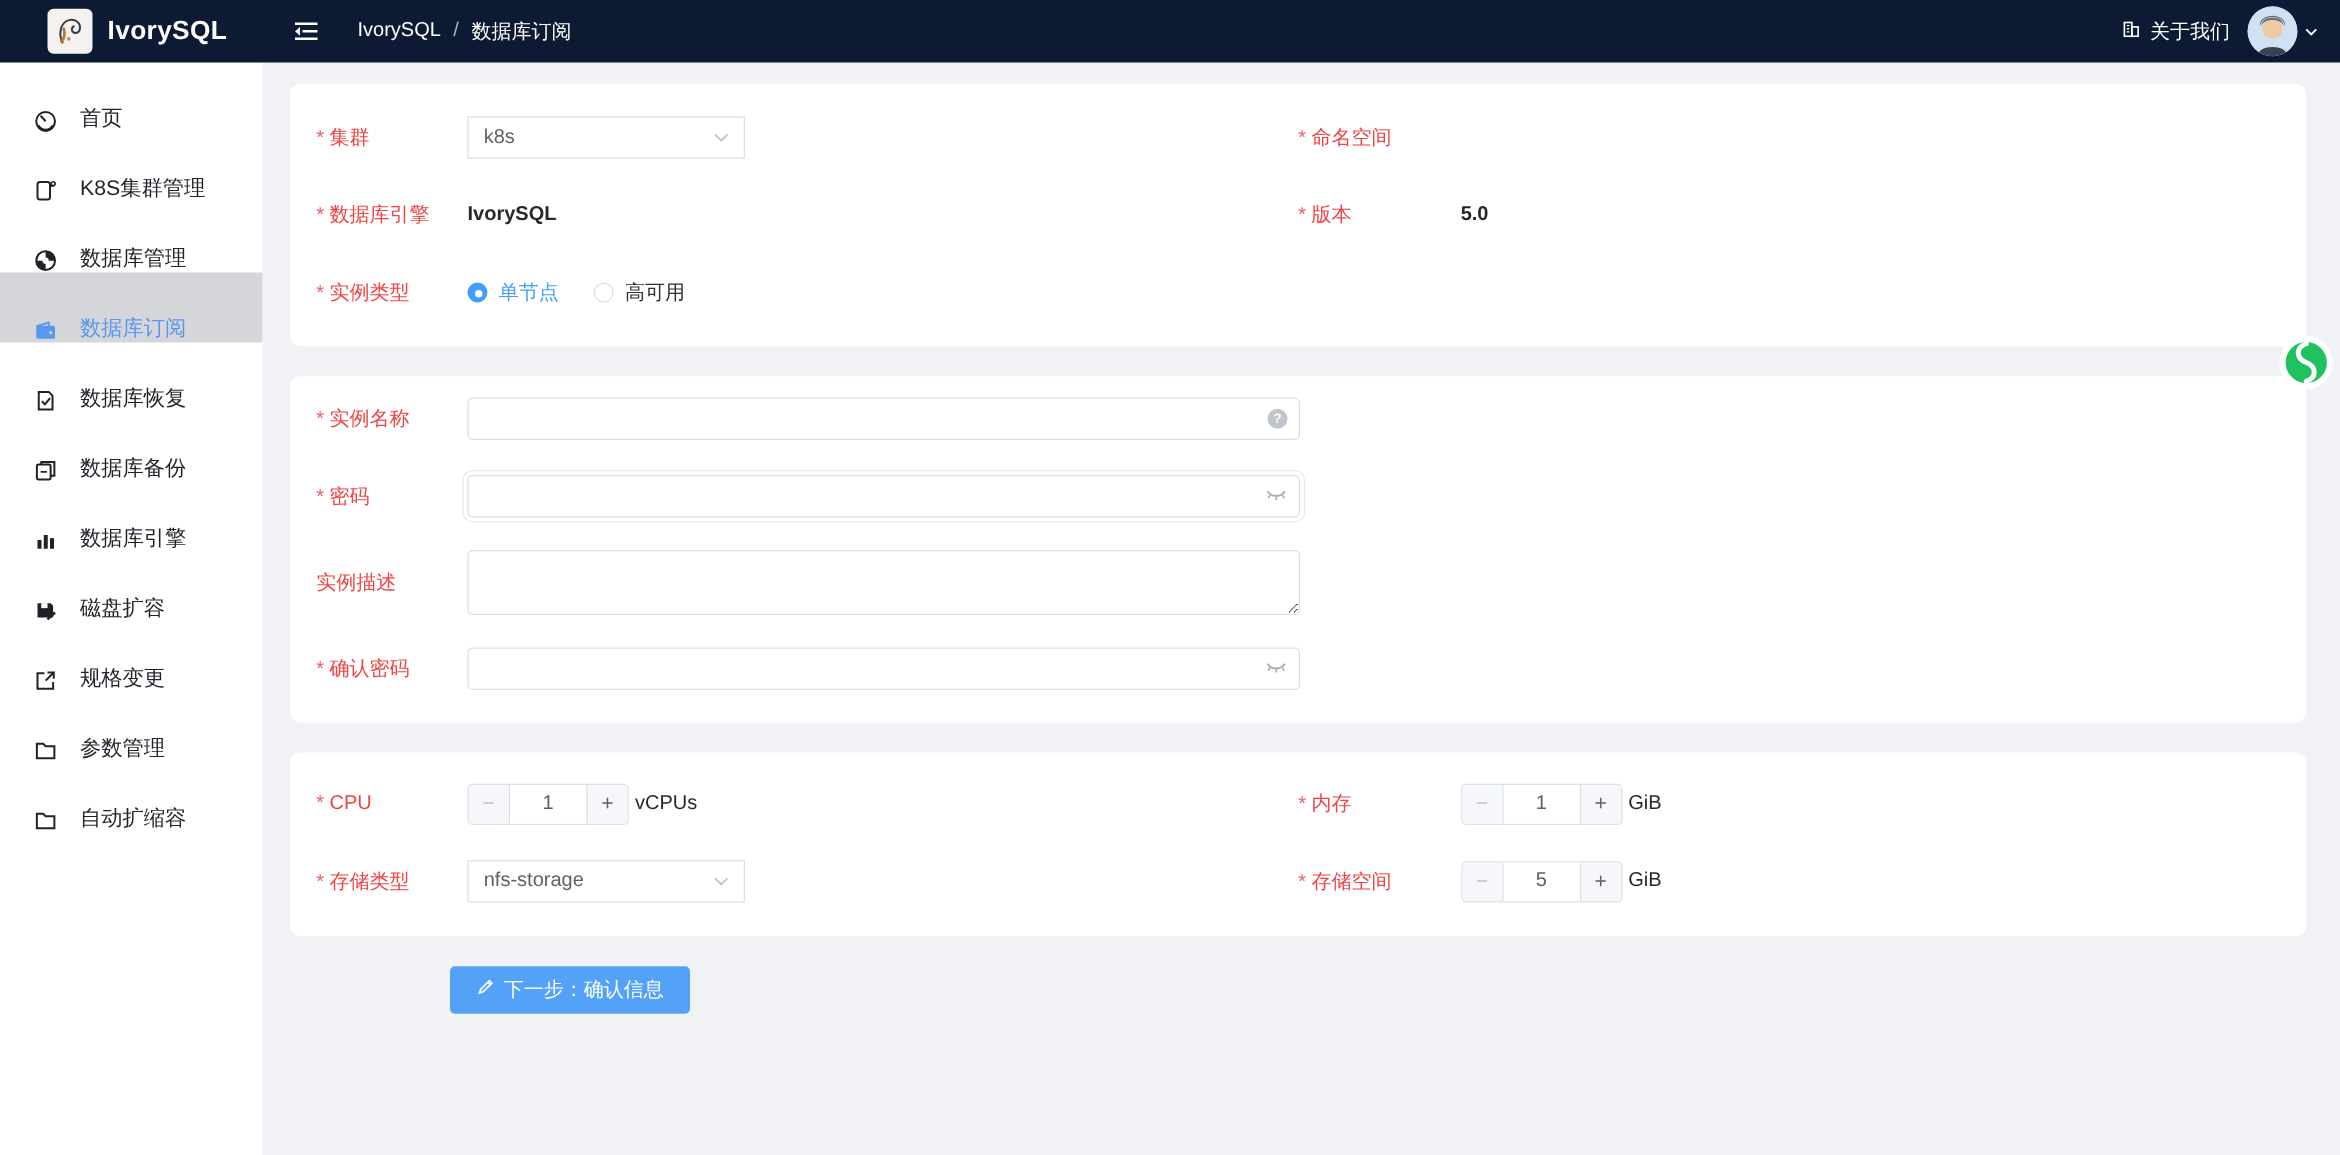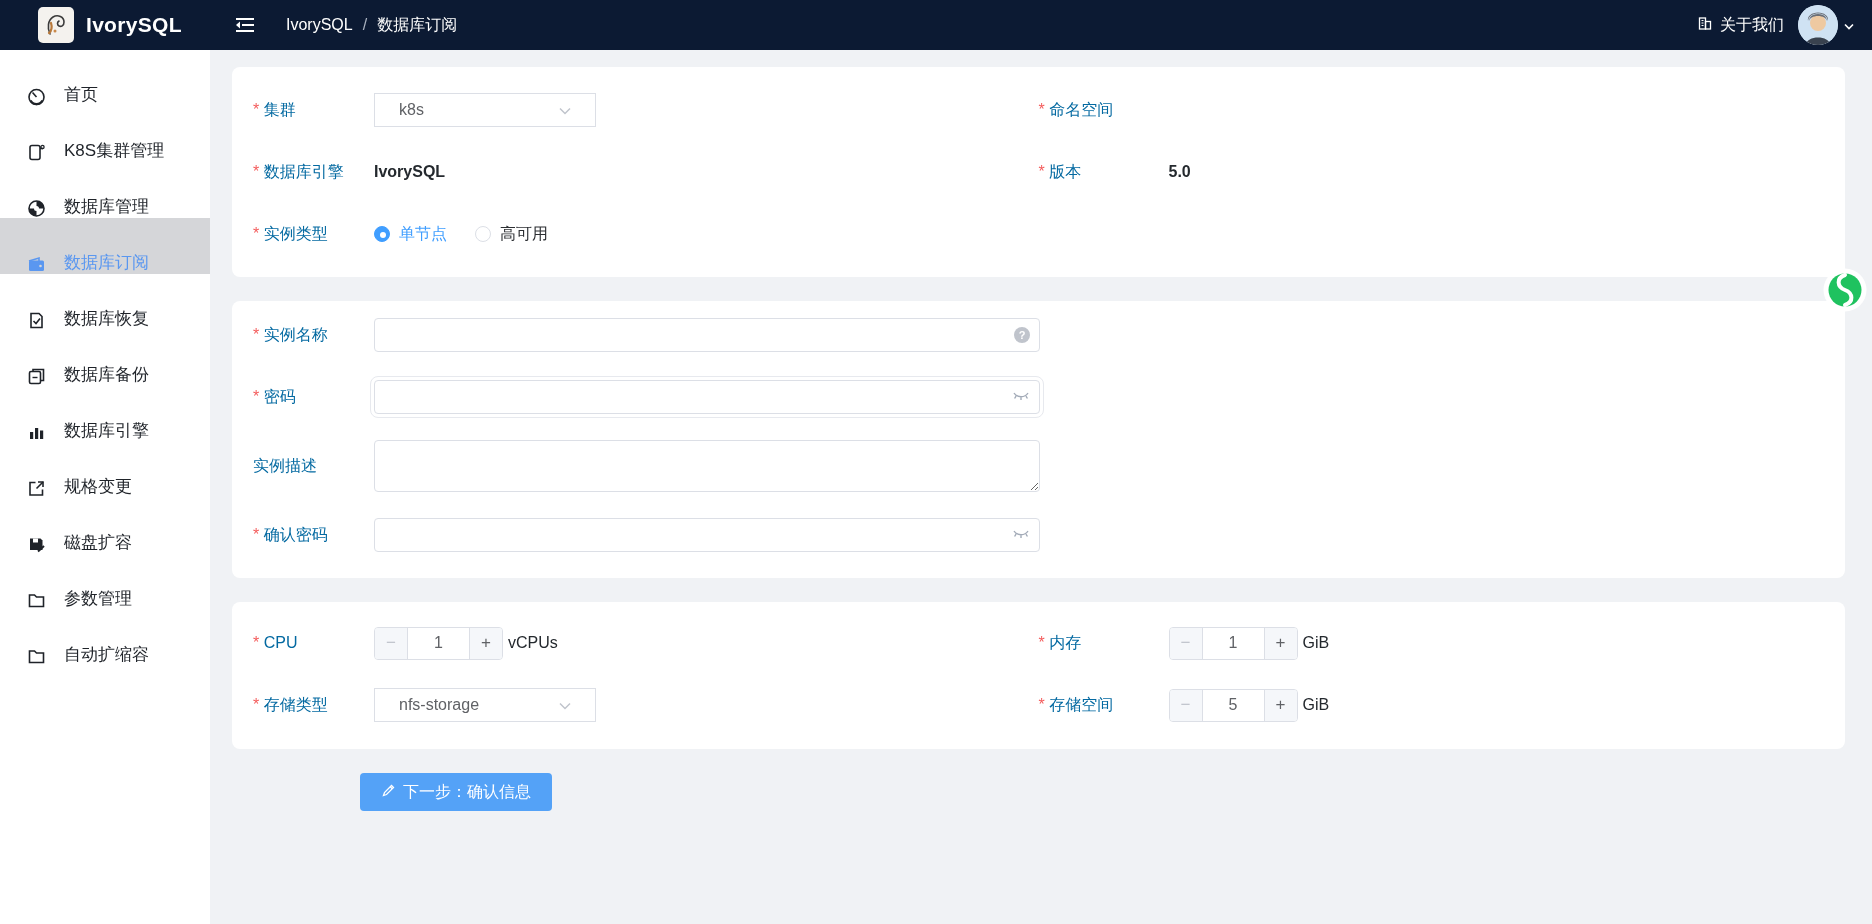--- a/index.html
+++ b/index.html
@@ -28,26 +28,26 @@
   
   .main { position:absolute; top:50px; left:210px; width:1662px; height:874px; background:#f0f2f5; padding:17px 27px 0 22px; }
   .card { background:#ffffff; border-radius:8px; padding:12px 21px; margin-bottom:24px; }
   .card2 { padding:3px 21px 12px 21px; }
   .card3 { padding:10px 21px 13px 21px; }
 
   .form-row { display:flex; }
   .frow { height:62px; display:flex; align-items:center; }
   .frow-tall { height:76px; }
   .fcol { flex:1 1 50%; display:flex; align-items:center; }
-  .flabel { width:121px; font-size:16px; color:#0369a1; font-weight:500; flex:0 0 auto; }
+  .flabel { width:121px; font-size:16px; color:#ef4444; font-weight:500; flex:0 0 auto; }
   .fcol-right .flabel { width:130px; }
   .req::before { content:"* "; color:#f45c5c; }
   .fvalue { font-size:16px; font-weight:bold; color:#24292e; }
 
-  .sel { width:222px; height:34px; border:1px solid #dcdfe6; border-radius:0; background:#fff; display:flex; align-items:center; justify-content:space-between; padding:0 24px; cursor:pointer; }
+  .sel { width:222px; height:34px; border:1px solid #dcdfe6; border-radius:0; background:#fff; display:flex; align-items:center; justify-content:space-between; padding:0 12px; cursor:pointer; }
   .sel-text { font-size:16px; color:#606266; }
 
   .tinput { position:relative; width:666px; height:34px; }
   .tinput input { width:100%; height:100%; border:1px solid #dcdfe6; border-radius:4px; padding:0 34px 0 12px; font-size:16px; color:#303133; outline:none; font-family:inherit; }
   .tinput .suffix { position:absolute; right:10px; top:50%; transform:translateY(-50%); display:flex; align-items:center; }
   .tinput.ringed input { outline:1px solid #e7e9ee; outline-offset:3px; }
   .help-badge { width:16px; height:16px; border-radius:50%; background:#c0c4cc; color:#ffffff; font-size:11px; display:flex; align-items:center; justify-content:center; font-weight:bold; }
 
   .tarea { width:666px; height:52px; border:1px solid #dcdfe6; border-radius:4px; resize:vertical; font-size:16px; color:#303133; padding:6px 12px; outline:none; font-family:inherit; }
 
@@ -198,36 +198,36 @@
           <rect x="3" y="9" width="3.2" height="7" fill="currentColor"></rect>
           <rect x="8" y="5" width="3.2" height="11" fill="currentColor"></rect>
           <rect x="13" y="7.5" width="3.2" height="8.5" fill="currentColor"></rect>
         </svg>
     </span>
     <span>数据库引擎</span>
   </div>
   <div class="side-item">
     <span class="sicon">
       <svg width="19" height="19" viewBox="0 0 19 19">
+          <path d="M3 3.5 L13.5 3.5 L15.5 5.5 L15.5 15 L3 15 Z" fill="currentColor"></path>
+          <rect x="6" y="3.5" width="5" height="4" fill="#fff"></rect>
+          <path d="M11 16.5 L17 11" stroke="currentColor" stroke-width="2" fill="none"></path>
+        </svg>
+    </span>
+    <span>磁盘扩容</span>
+  </div>
+  <div class="side-item">
+    <span class="sicon">
+      <svg width="19" height="19" viewBox="0 0 19 19">
           <path d="M15.5 10.5 L15.5 16 L3 16 L3 3.5 L8.5 3.5" fill="none" stroke="currentColor" stroke-width="1.6"></path>
           <path d="M11 3 L16 3 L16 8" fill="none" stroke="currentColor" stroke-width="1.6"></path>
           <line x1="16" y1="3" x2="9.5" y2="9.5" stroke="currentColor" stroke-width="1.6"></line>
         </svg>
     </span>
     <span>规格变更</span>
-  </div>
-  <div class="side-item">
-    <span class="sicon">
-      <svg width="19" height="19" viewBox="0 0 19 19">
-          <path d="M3 3.5 L13.5 3.5 L15.5 5.5 L15.5 15 L3 15 Z" fill="currentColor"></path>
-          <rect x="6" y="3.5" width="5" height="4" fill="#fff"></rect>
-          <path d="M11 16.5 L17 11" stroke="currentColor" stroke-width="2" fill="none"></path>
-        </svg>
-    </span>
-    <span>磁盘扩容</span>
   </div>
   <div class="side-item">
     <span class="sicon">
       <svg width="19" height="19" viewBox="0 0 19 19">
           <path d="M2.5 4 L7.5 4 L9.5 6 L16.5 6 L16.5 15.5 L2.5 15.5 Z" fill="none" stroke="currentColor" stroke-width="1.6"></path>
         </svg>
     </span>
     <span>参数管理</span>
   </div>
   <div class="side-item">

